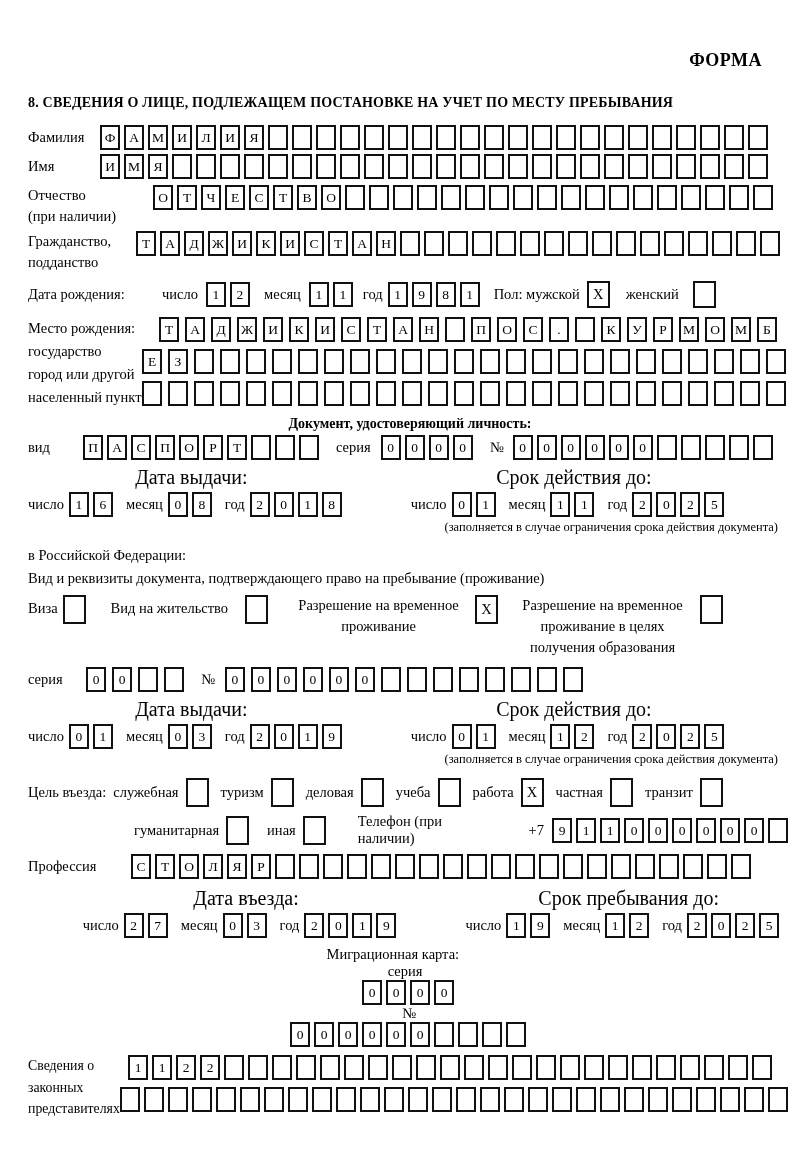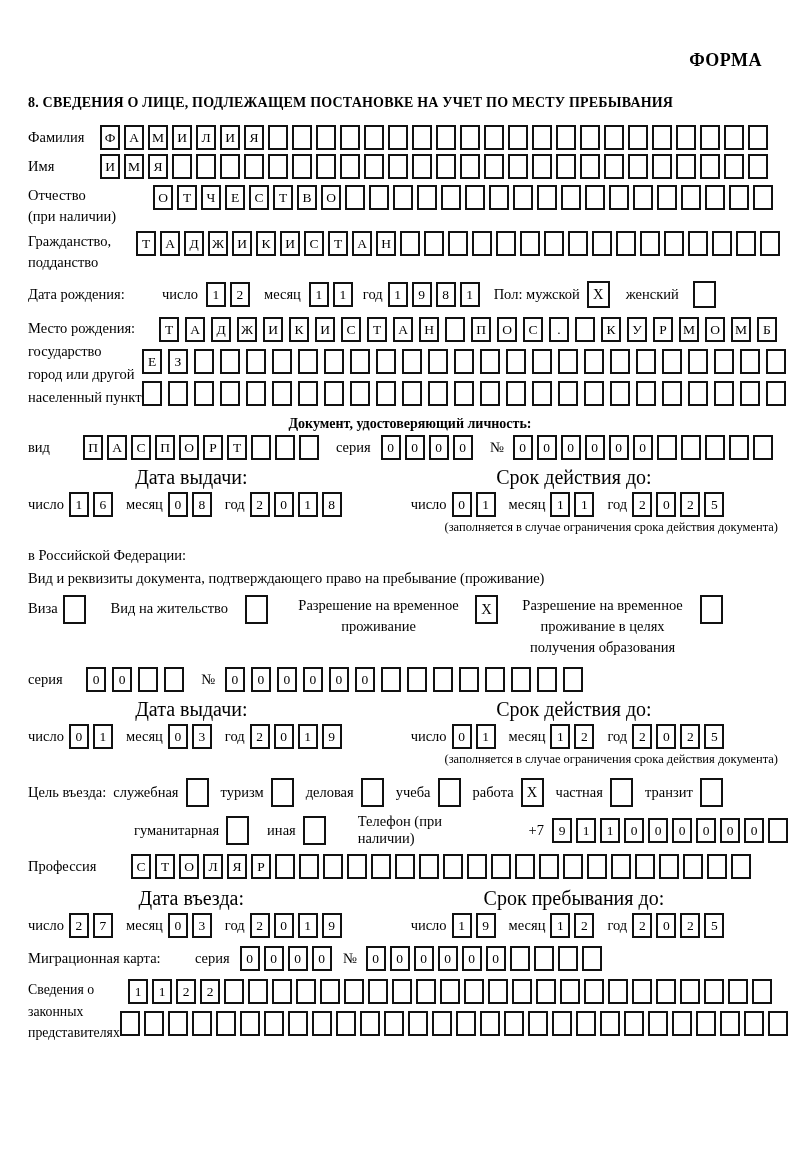--- a/index.html
+++ b/index.html
@@ -571,21 +571,21 @@
         <span class="cell"></span>
         <span class="cell"></span>
         <span class="cell"></span>
         <span class="cell"></span>
         <span class="cell"></span>
         <span class="cell"></span>
         <span class="cell"></span>
       </span>
   </div>
 
-  <div class="dates-row" style="margin-top:8px;">
+  <div class="dates-row" style="margin-top:8px;justify-content:flex-end;">
     <div>
       <div class="date-caption">Дата въезда:</div>
       <div class="date-fields">
         <span class="lbl">число</span>
         <span class="cells">
             <span class="cell">2</span>
             <span class="cell">7</span>
           </span>
         <span class="lbl">месяц</span>
         <span class="cells">
@@ -618,21 +618,21 @@
         <span class="cells">
             <span class="cell">2</span>
             <span class="cell">0</span>
             <span class="cell">2</span>
             <span class="cell">5</span>
           </span>
       </div>
     </div>
   </div>
 
-  <div class="row" style="margin-top:8px;">
+  <div class="row" style="margin-top:8px;flex-direction:column;">
     <span class="lbl" style="width:167px;">Миграционная карта:</span>
     <span class="lbl" style="margin-right:10px;">серия</span>
     <span class="cells">
         <span class="cell">0</span>
         <span class="cell">0</span>
         <span class="cell">0</span>
         <span class="cell">0</span>
       </span>
     <span class="lbl" style="margin-left:7px; margin-right:9px;">№</span>
     <span class="cells">

